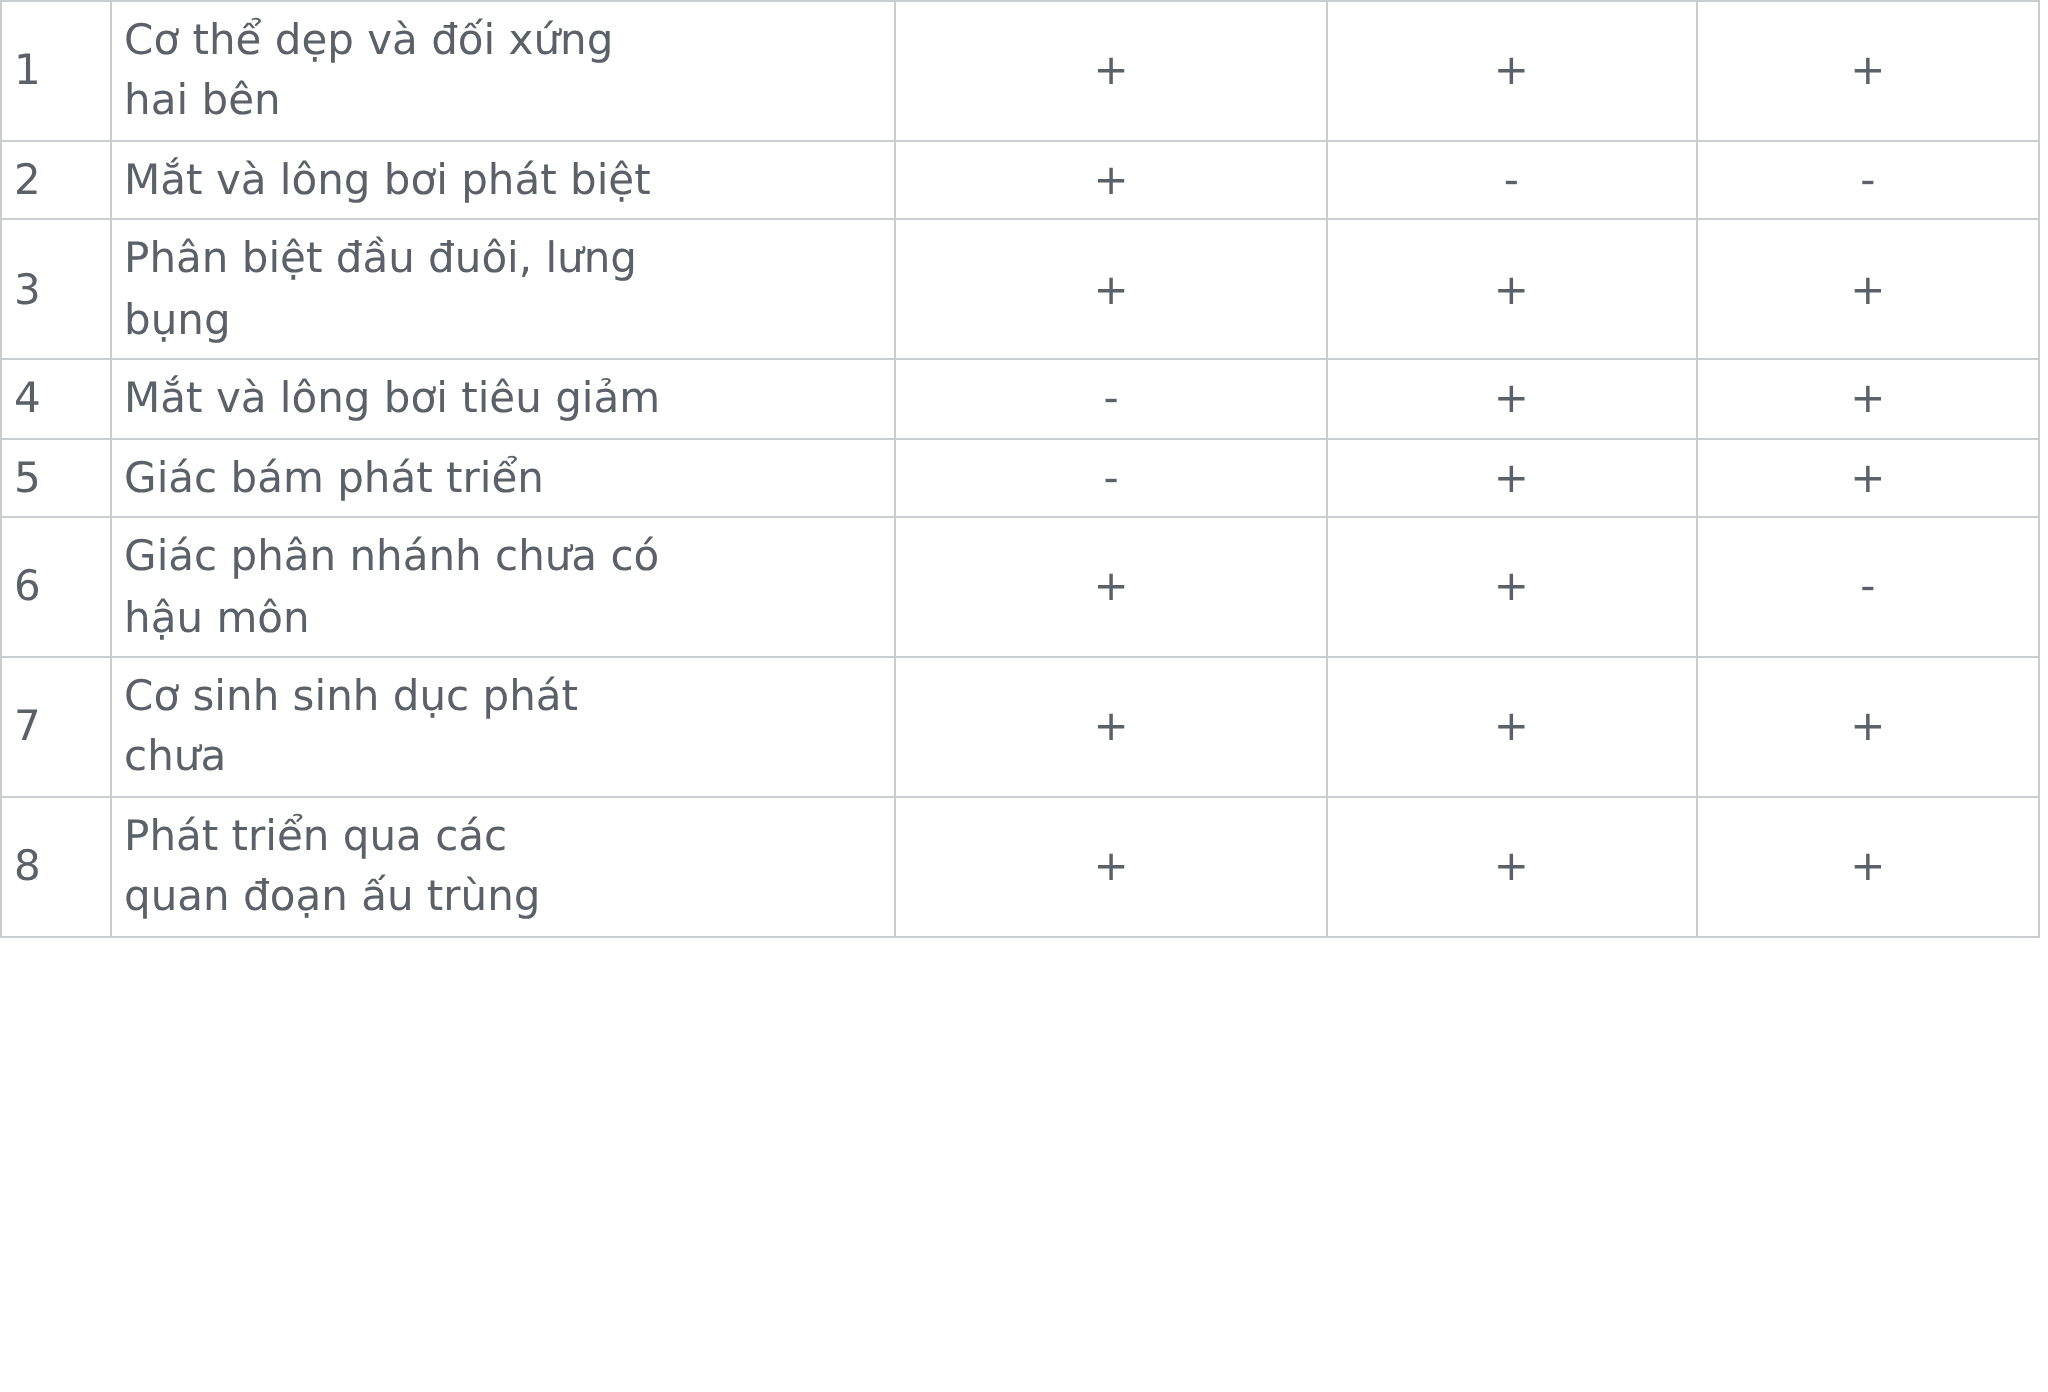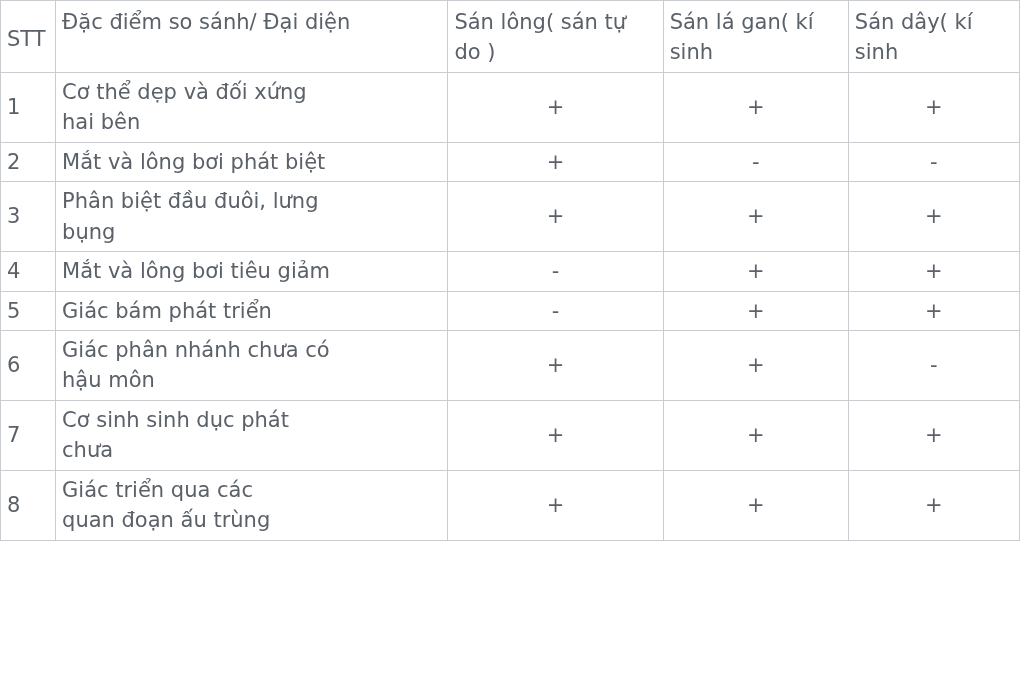--- a/index.html
+++ b/index.html
@@ -78,27 +78,20 @@
 <div id="table-wrap">
   <table class="compare">
     <colgroup>
       <col class="c-stt">
       <col class="c-feat">
       <col class="c-lo">
       <col class="c-la">
       <col class="c-day">
     </colgroup>
     <tbody>
-      <tr class="header">
-        <td class="stt">STT</td>
-        <td class="feature">Đặc điểm so sánh/ Đại diện</td>
-        <td>Sán lông( sán tự do )</td>
-        <td>Sán lá gan( kí sinh</td>
-        <td>Sán dây( kí sinh</td>
-      </tr>
 
       <tr>
         <td class="stt">1</td>
         <td class="feature">
           <span class="feature-line">Cơ thể dẹp và đối xứng</span>
           <span class="feature-line">hai bên</span>
         </td>
         <td class="mark">+</td>
         <td class="mark">+</td>
         <td class="mark">+</td>
@@ -163,21 +156,21 @@
           <span class="feature-line">chưa</span>
         </td>
         <td class="mark">+</td>
         <td class="mark">+</td>
         <td class="mark">+</td>
       </tr>
 
       <tr>
         <td class="stt">8</td>
         <td class="feature">
-          <span class="feature-line">Giác triển qua các</span>
+          <span class="feature-line">Phát triển qua các</span>
           <span class="feature-line">quan đoạn ấu trùng</span>
         </td>
         <td class="mark">+</td>
         <td class="mark">+</td>
         <td class="mark">+</td>
       </tr>
     </tbody>
   </table>
 </div>
 

